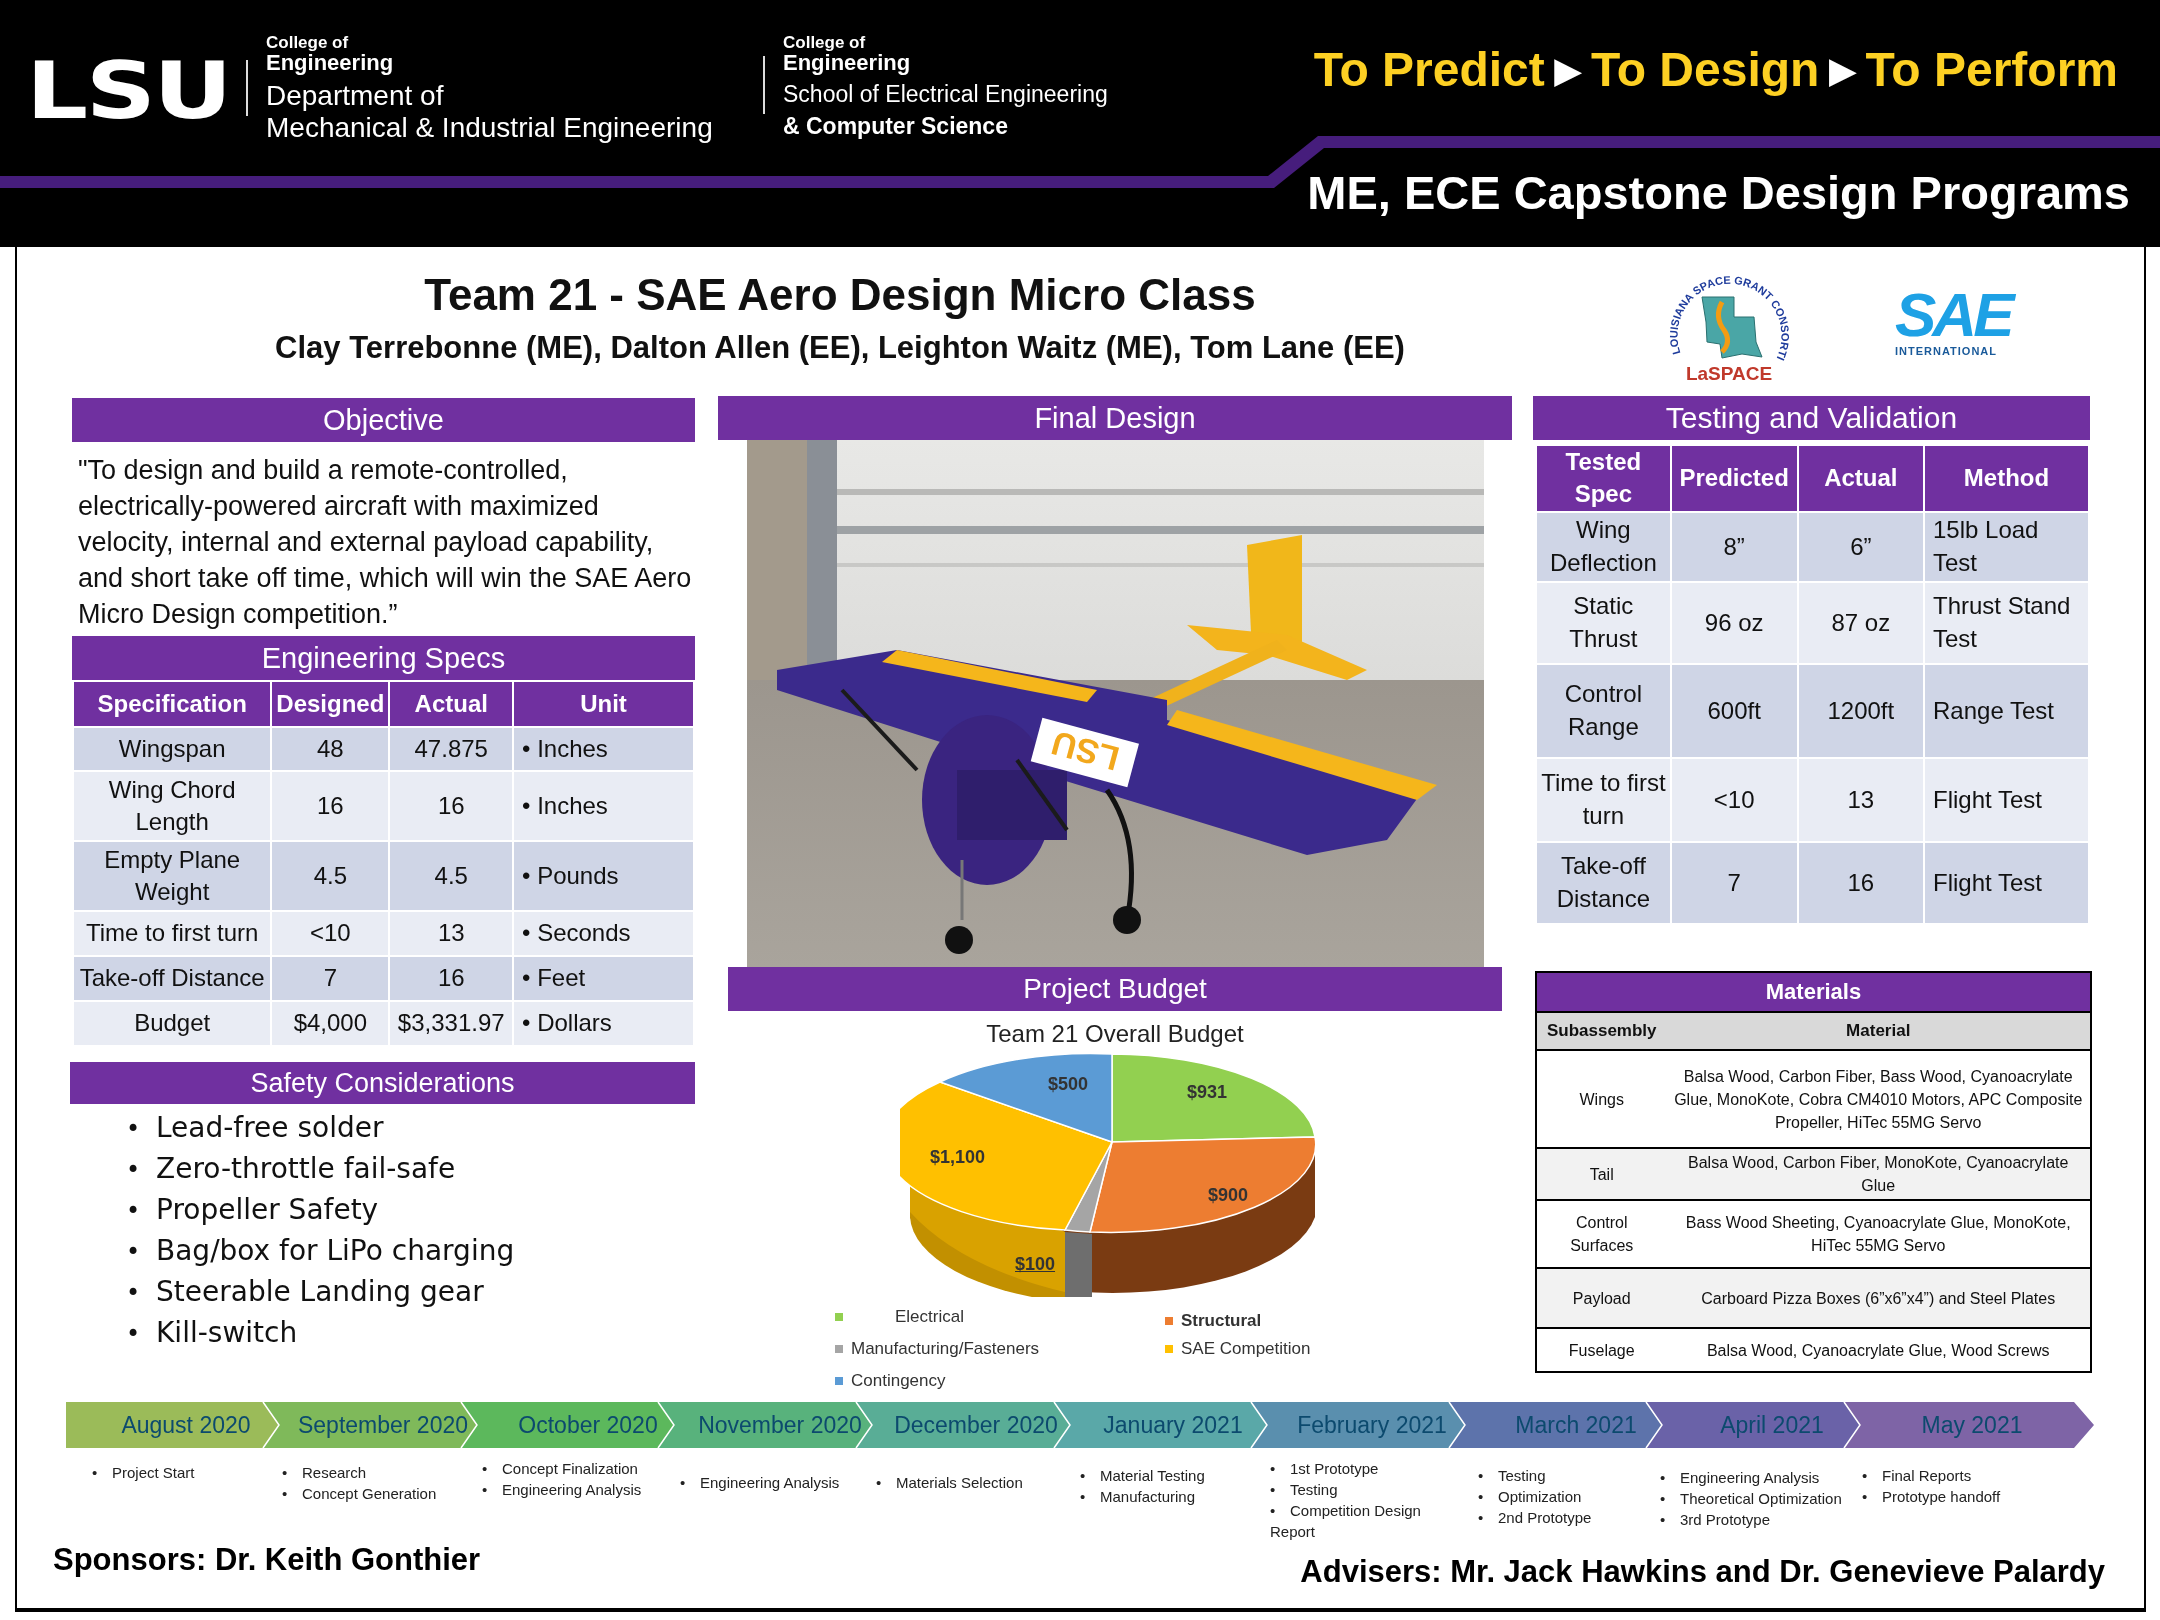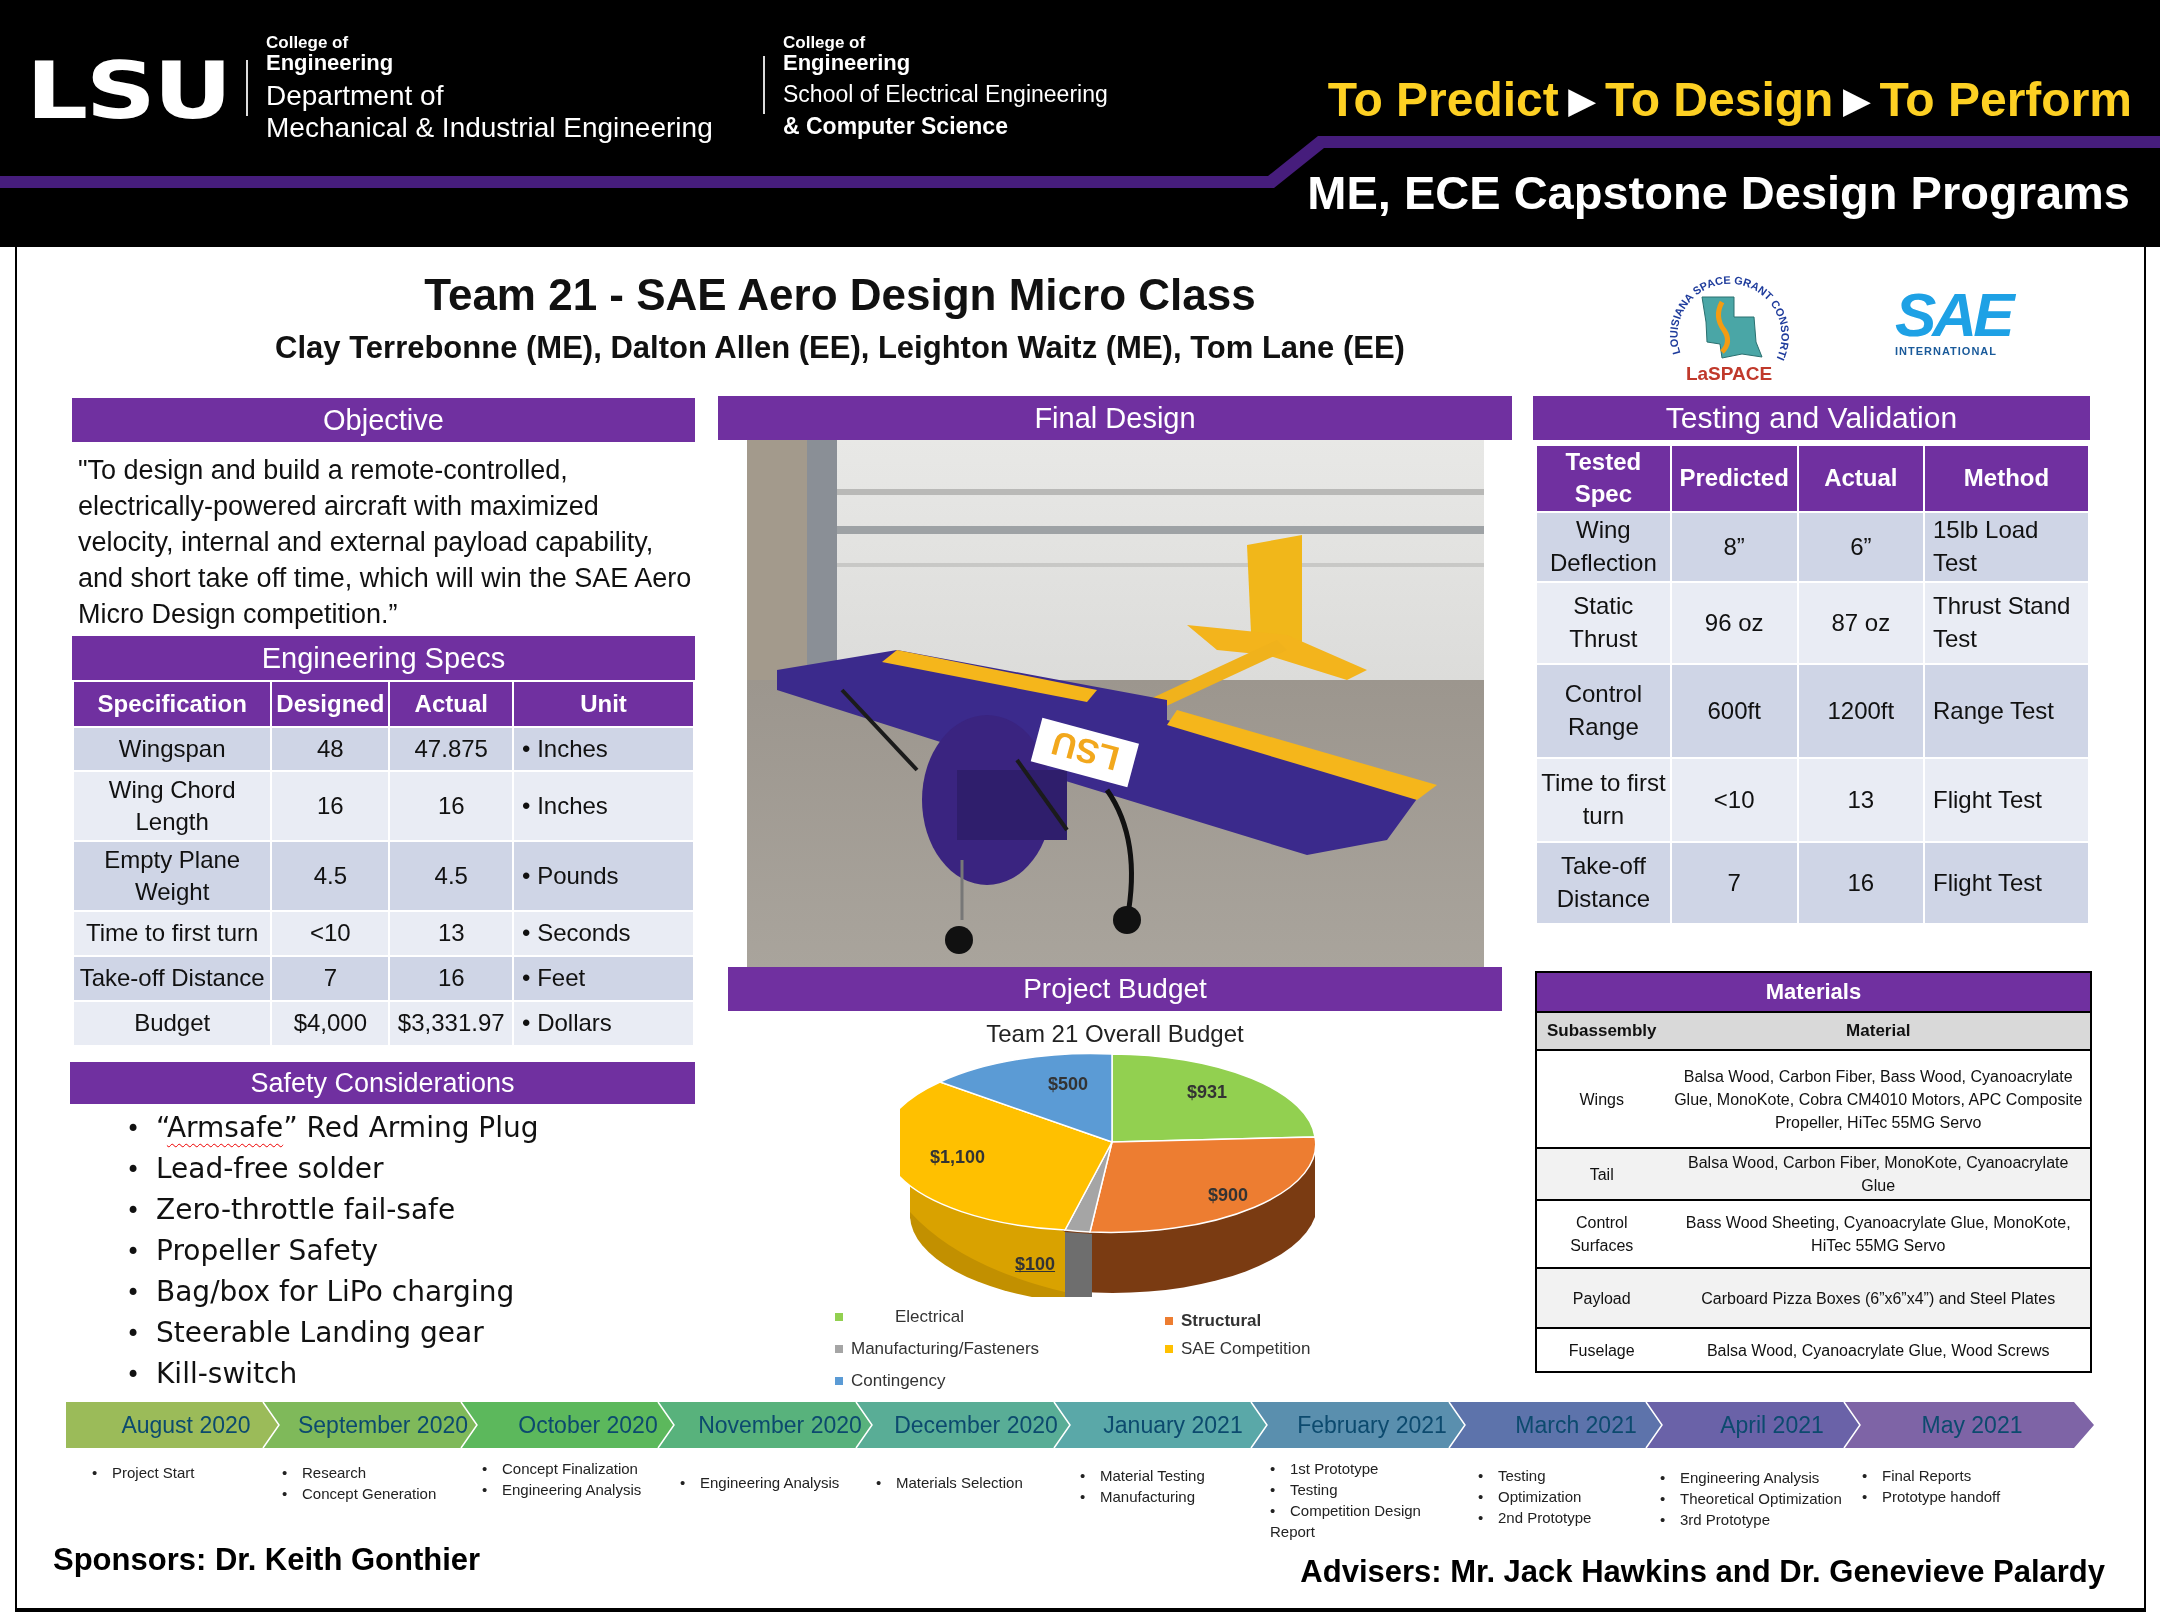--- a/index.html
+++ b/index.html
@@ -7,21 +7,21 @@
   .abs { position: absolute; }
   
   #header { left: 0; top: 0; width: 2160px; height: 247px; background: #000; }
   #header svg.band { position: absolute; left: 0; top: 0; }
   .lsu-logo { left: 26px; top: 52px; font-family: "DejaVu Sans", sans-serif; font-weight: bold; font-size: 78px; color: #fff; letter-spacing: -2px; line-height: 1; transform: scaleX(1.25); transform-origin: left; }
   .vbar { width: 2px; background: #ddd; }
   .col-small { font-family: "Liberation Sans", sans-serif; color: #fff; font-size: 17px; font-weight: bold; line-height: 1; }
   .col-eng { font-family: "Liberation Sans", sans-serif; color: #fff; font-size: 22px; font-weight: bold; line-height: 1; }
   .col-dept { font-family: "Liberation Sans", sans-serif; color: #fff; font-size: 28px; line-height: 1.15; }
   .col-dept2 { font-family: "Liberation Sans", sans-serif; color: #fff; font-size: 23px; line-height: 1.28; }
-  .tagline { right: 28px; top: 42px; color: #fdd023; font-size: 48px; font-weight: bold; white-space: nowrap; margin-top: 30px; }
+  .tagline { right: 42px; top: 42px; color: #fdd023; font-size: 48px; font-weight: bold; white-space: nowrap; }
   .tagline .tri { color: #fff; font-size: 34px; margin: 0 10px; vertical-align: 4px; }
   .program { right: 30px; top: 165px; color: #fff; font-size: 47px; font-weight: bold; white-space: nowrap; }
   
   #frame { left: 15px; top: 246px; width: 2131px; height: 1366px; border: 2px solid #000; border-top: none; border-bottom: 4px solid #000; }
   .title { left: 0; width: 1680px; text-align: center; font-weight: bold; }
   .sec-head { background: #7030a0; color: #fff; text-align: center; font-size: 29px; line-height: 44px; height: 44px; }
   
   table { border-collapse: collapse; }
   .tbl td, .tbl th { border: 2px solid #fff; text-align: center; font-size: 24px; line-height: 1.35; padding: 0 4px; }
   .tbl th { background: #7030a0; color: #fff; font-weight: bold; }
@@ -149,21 +149,20 @@
     <td>Budget</td>
         <td>$4,000</td>
         <td>$3,331.97</td>
         <td class="unit">• Dollars</td>
   </tr>
 </tbody>
   </table>
 
 <div class="abs sec-head" style="left:70px; top:1062px; width:625px; height:42px; line-height:42px; font-size:27px;">Safety Considerations</div>
 <ul class="abs safety-list" style="left:126px; top:1108px;">
-  <li><span>“</span><span class="squiggle">Armsafe</span><span>” Red Arming Plug</span></li>
   <li>Lead-free solder</li>
   <li>Zero-throttle fail-safe</li>
   <li>Propeller Safety</li>
   <li>Bag/box for LiPo charging</li>
   <li>Steerable Landing gear</li>
   <li>Kill-switch</li>
 </ul>
 
 <div class="abs sec-head" style="left:718px; top:396px; width:794px;">Final Design</div>
 <div class="abs" style="left:747px; top:440px; width:737px; height:527px; overflow:hidden; background:#b8b4ad;" title="Purple and gold LSU remote-controlled aircraft on garage floor">

